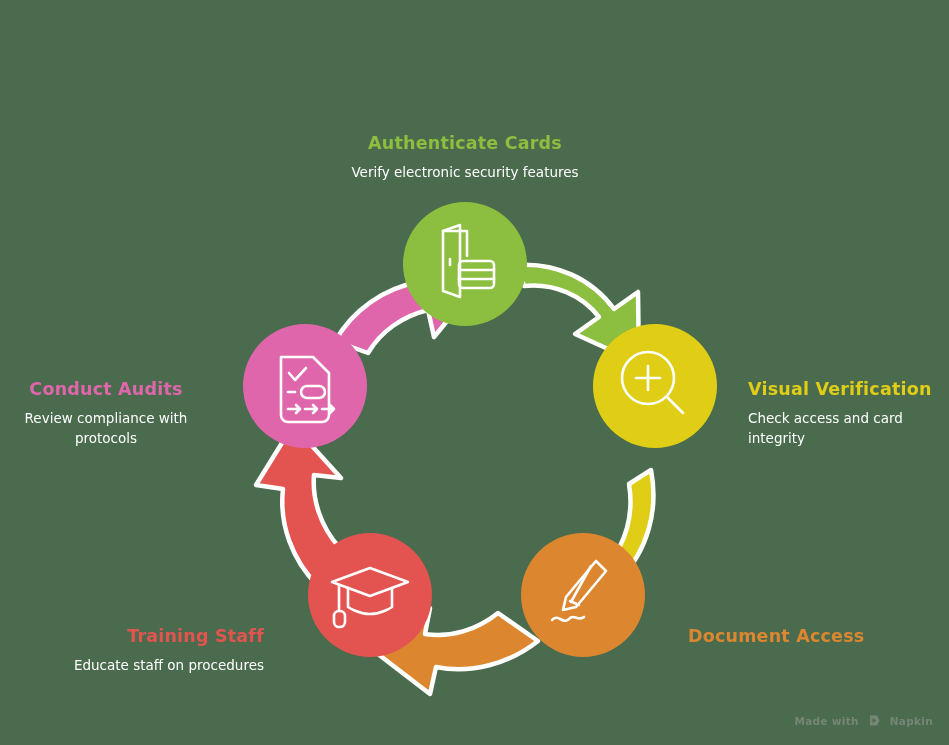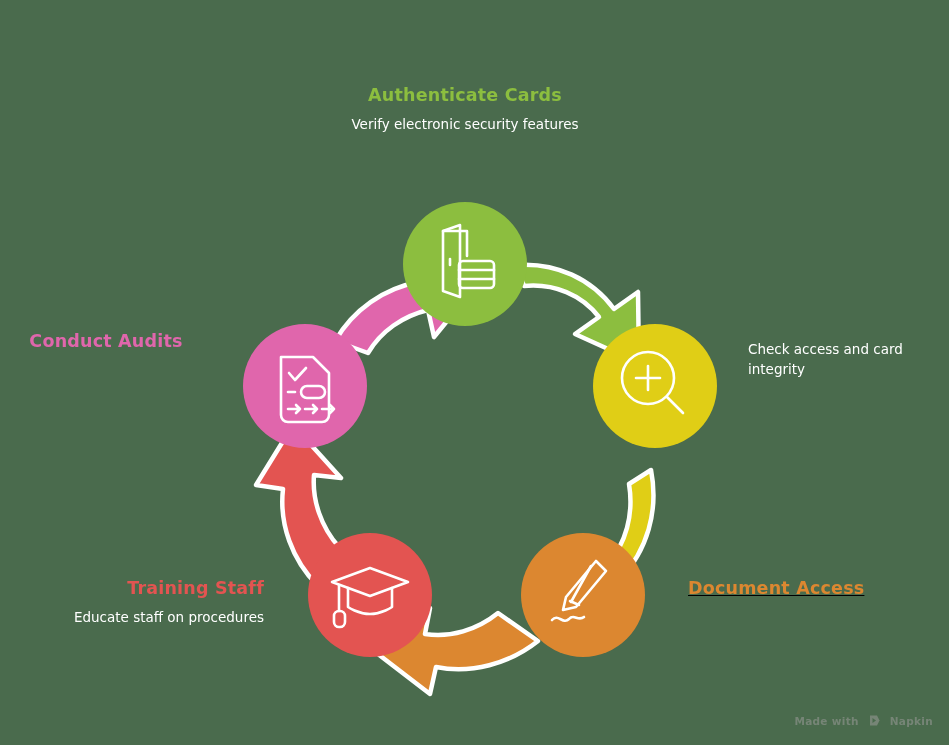--- a/index.html
+++ b/index.html
@@ -28,20 +28,21 @@
   }
   .label-block {
     position: absolute;
   }
   .label-title {
     font-size: 17.5px;
     font-weight: 700;
     letter-spacing: 0.2px;
     line-height: 1.2;
     white-space: nowrap;
+    margin-top: 48px;
   }
   .label-desc {
     font-size: 13.5px;
     font-weight: 400;
     color: #ffffff;
     line-height: 1.45;
     margin-top: 9px;
   }
 
   
@@ -56,21 +57,20 @@
     left: 748px; top: 331px;
     width: 200px;
     text-align: left;
   }
   #lbl-visual .label-desc { width: 170px; }
 
   #lbl-document {
     left: 688px; top: 578px;
     width: 240px;
     text-align: left;
-    text-decoration: underline;
   }
   #lbl-document .label-desc { width: 168px; }
 
   #lbl-training {
     left: 40px; top: 578px;
     width: 224px;
     text-align: right;
   }
   #lbl-training .label-desc { width: 224px; }
 
@@ -225,34 +225,36 @@
       </g>
     </g>
   </svg>
 
   <div class="label-block" id="lbl-authenticate">
     <div class="label-title" style="color:#8cbe3f">Authenticate Cards</div>
     <div class="label-desc">Verify electronic security features</div>
   </div>
 
   <div class="label-block" id="lbl-visual">
+    <div class="label-title" style="color:#e0ce16">Visual Verification</div>
     <div class="label-desc">Check access and card integrity</div>
   </div>
 
   <div class="label-block" id="lbl-document">
     <div class="label-title" style="color:#dc8730">Document Access</div>
   </div>
 
   <div class="label-block" id="lbl-training">
     <div class="label-title" style="color:#e35451">Training Staff</div>
     <div class="label-desc">Educate staff on procedures</div>
   </div>
 
   <div class="label-block" id="lbl-audits">
     <div class="label-title" style="color:#e066ac">Conduct Audits</div>
+    <div class="label-desc">Review compliance with protocols</div>
   </div>
 
   <div id="watermark">
     <span>Made with</span>
     <svg width="13" height="13" viewBox="0 0 13 13">
       <path d="M 2,1.5 L 9,1.5 L 11.5,6.5 L 9,11.5 L 2,11.5 Z" fill="#7e8a7e"></path>
       <path d="M 4.5,4 L 8,6.5 L 4.5,9 Z" fill="#4a6b4d"></path>
     </svg>
     <span>Napkin</span>
   </div>

